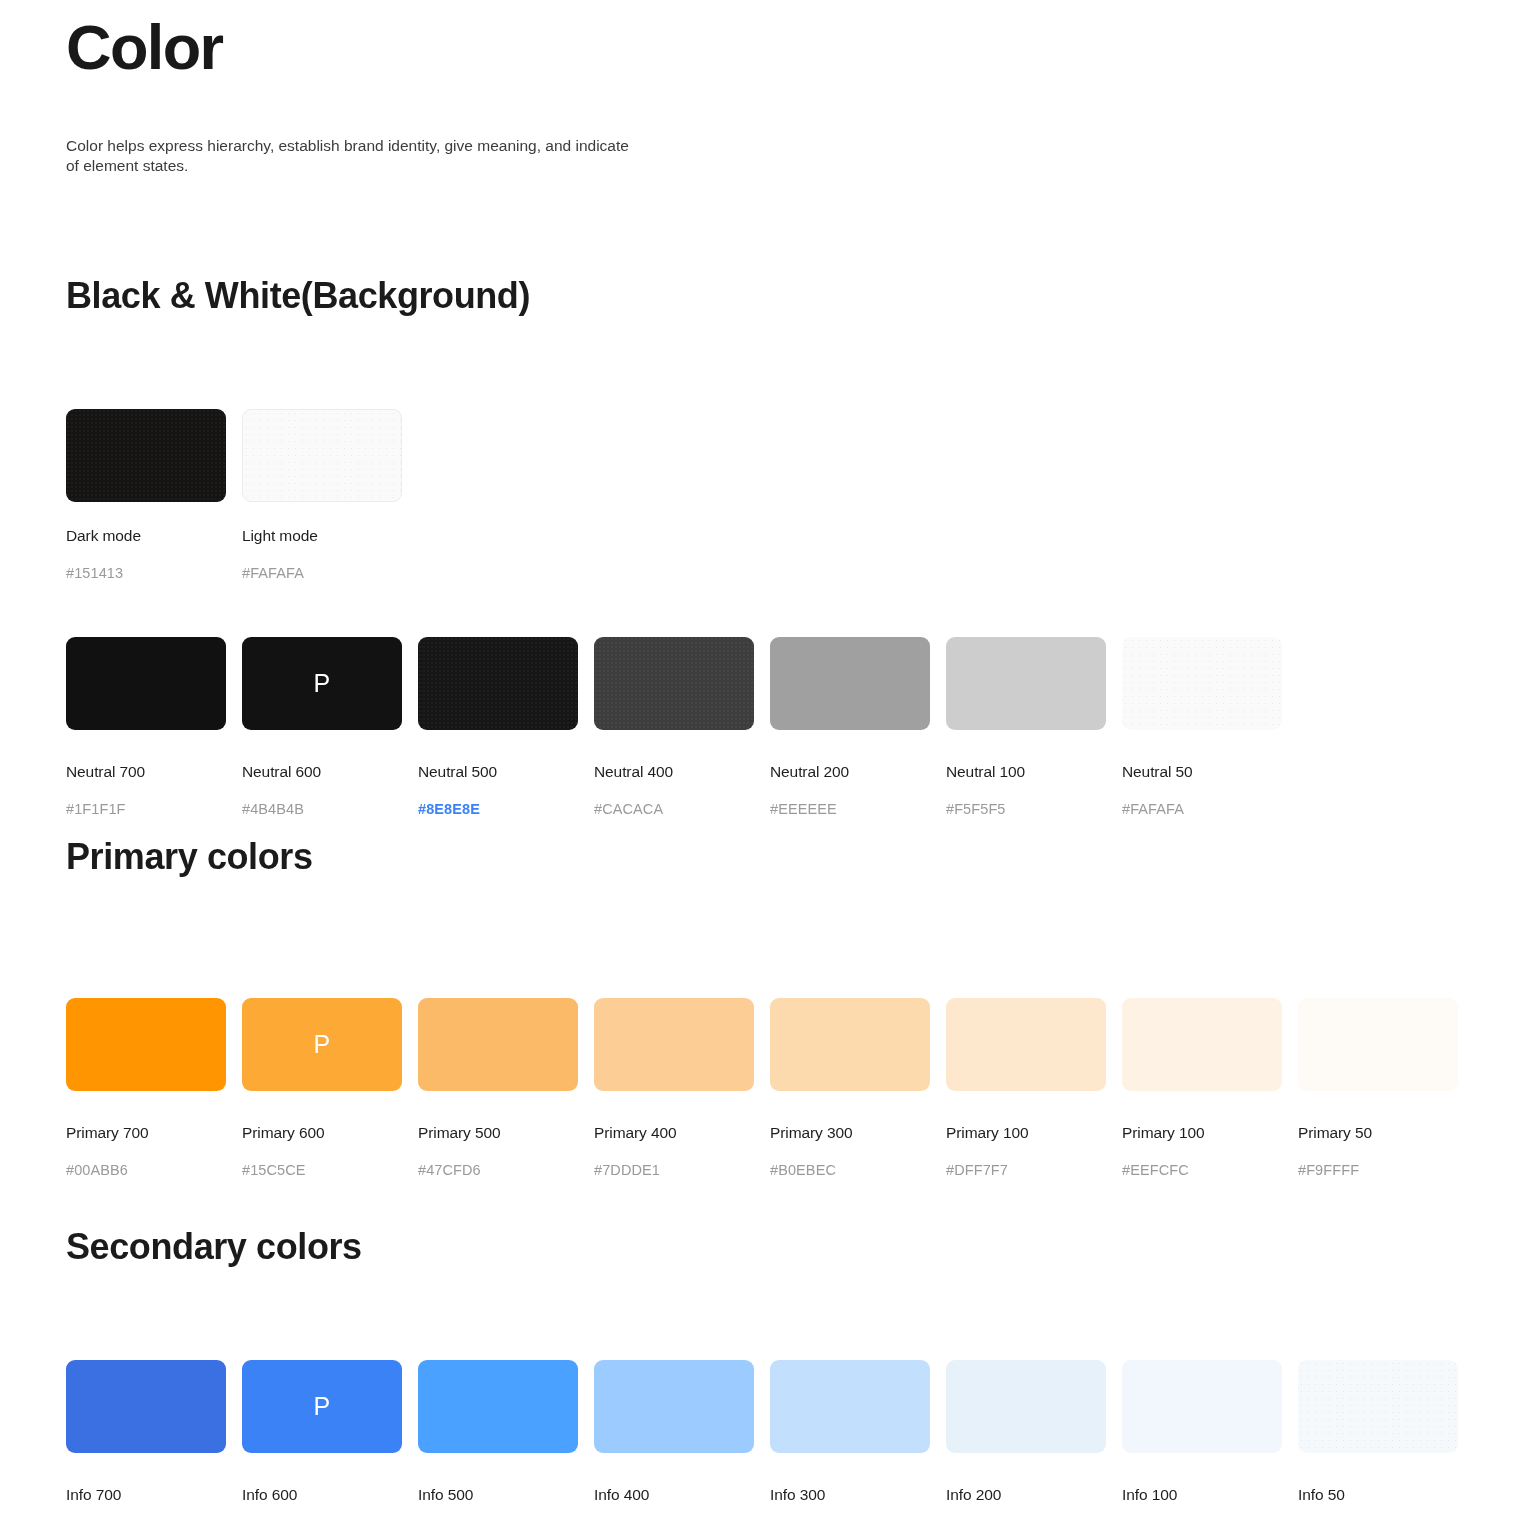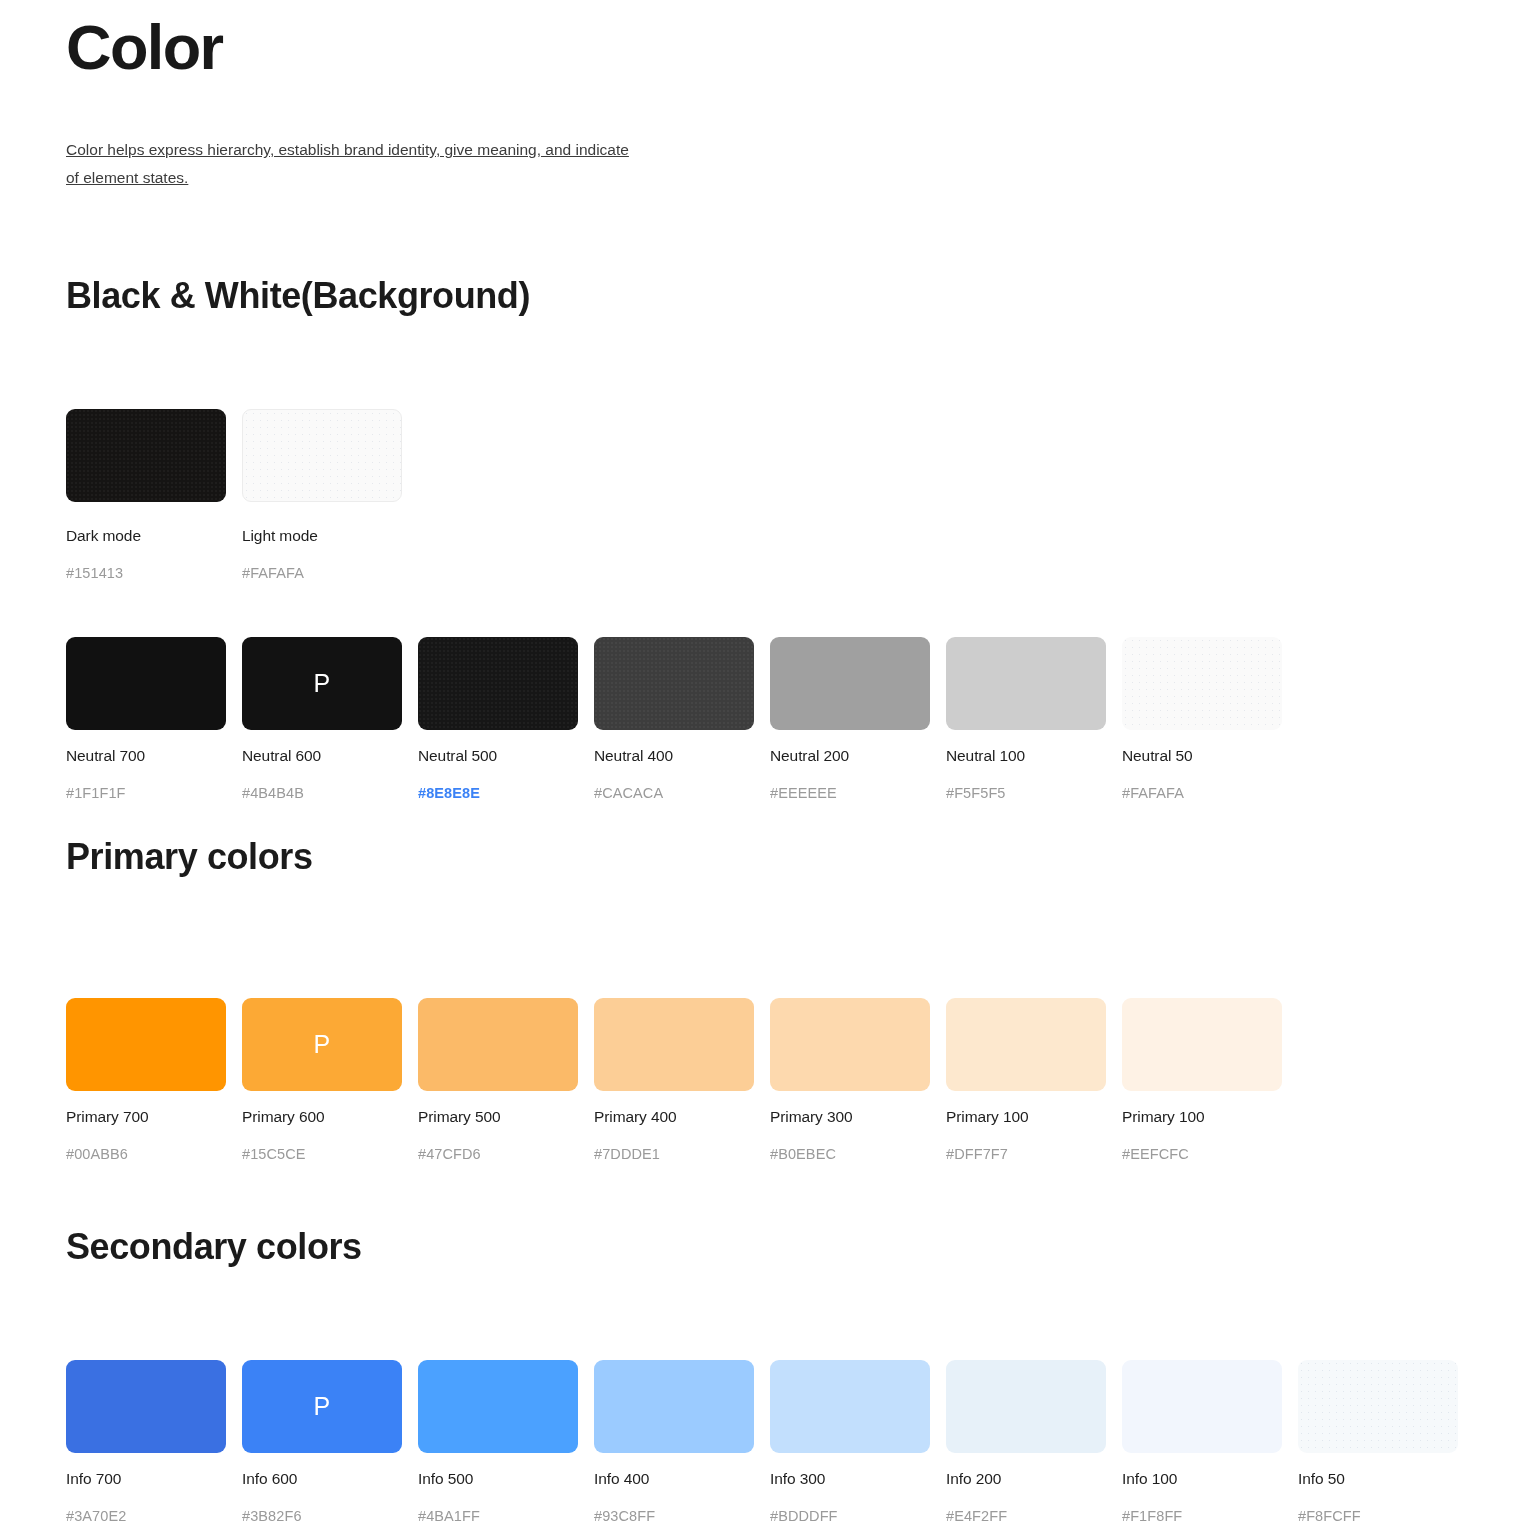--- a/index.html
+++ b/index.html
@@ -18,25 +18,24 @@
     font-size: 63px;
     line-height: 1.05;
     font-weight: 700;
     letter-spacing: -1.6px;
     color: #191919;
     padding-top: 14px;
   }
   .page-desc {
     margin-top: 56px;
     font-size: 15.5px;
-    line-height: 28px;
+    line-height: 20px;
     color: #3c3c3c;
     max-width: 580px;
     font-weight: 400;
-    text-decoration: underline;
   }
 
   
   .section-heading {
     font-size: 36px;
     font-weight: 600;
     letter-spacing: -0.4px;
     color: #1b1b1b;
   }
   #sec-bw-heading   { position: absolute; left: 66px; top: 275px; }
@@ -84,21 +83,21 @@
     content: "";
     position: absolute;
     inset: 0;
     border-radius: 9px;
     background-image: radial-gradient(rgba(255,255,255,0.045) 0.7px, transparent 0.8px);
     background-size: 4px 4px;
     pointer-events: none;
   }
 
   .swatch-name {
-    margin-top: 16px;
+    margin-top: 32px;
     font-size: 15.5px;
     line-height: 20px;
     color: #1e1e1e;
     font-weight: 400;
     letter-spacing: -0.1px;
   }
   .swatch-hex {
     margin-top: 18px;
     font-size: 14.5px;
     line-height: 19px;
@@ -205,20 +204,25 @@
       <div class="swatch-cell">
         <div class="swatch-chip" style="background: rgb(253, 232, 206);"></div>
         <div class="swatch-name">Primary 100</div>
         <div class="swatch-hex">#DFF7F7</div>
       </div>
       <div class="swatch-cell">
         <div class="swatch-chip" style="background: rgb(254, 242, 229);"></div>
         <div class="swatch-name">Primary 100</div>
         <div class="swatch-hex">#EEFCFC</div>
       </div>
+      <div class="swatch-cell">
+        <div class="swatch-chip" style="background: rgb(254, 250, 245);"></div>
+        <div class="swatch-name">Primary 50</div>
+        <div class="swatch-hex">#F9FFFF</div>
+      </div>
     </div>
   <div class="swatch-row" id="row-info">
       <div class="swatch-cell">
         <div class="swatch-chip" style="background: rgb(58, 112, 226);"></div>
         <div class="swatch-name">Info 700</div>
         <div class="swatch-hex">#3A70E2</div>
       </div>
       <div class="swatch-cell">
         <div class="swatch-chip" style="background: rgb(59, 130, 246);">
           <span class="p-letter">P</span>

